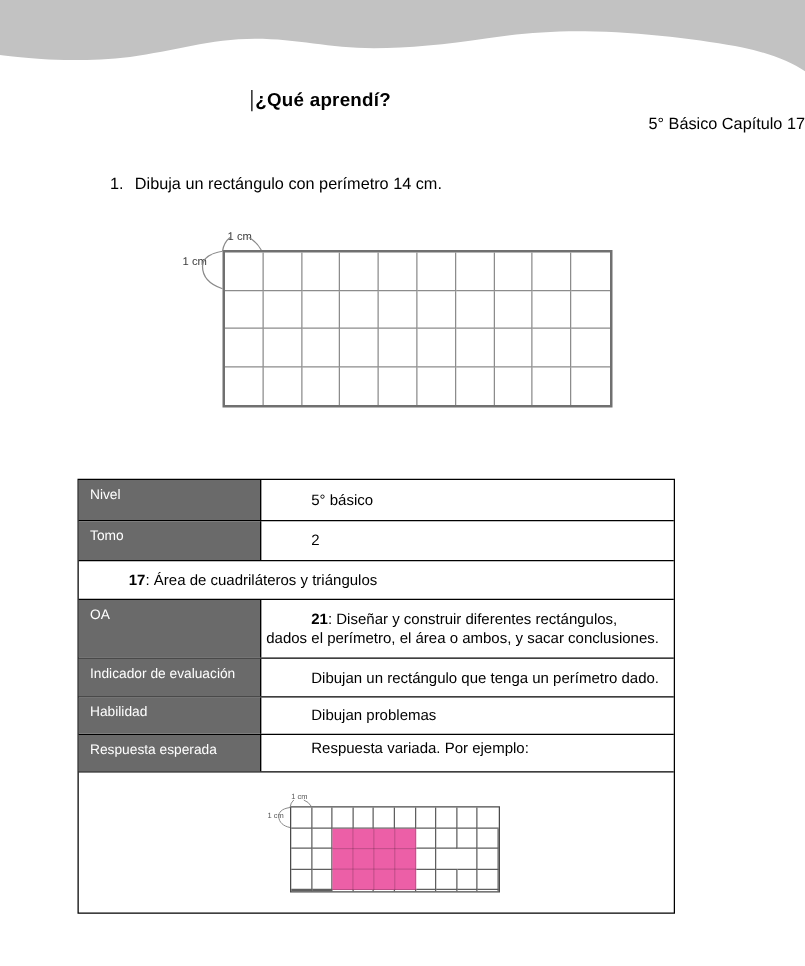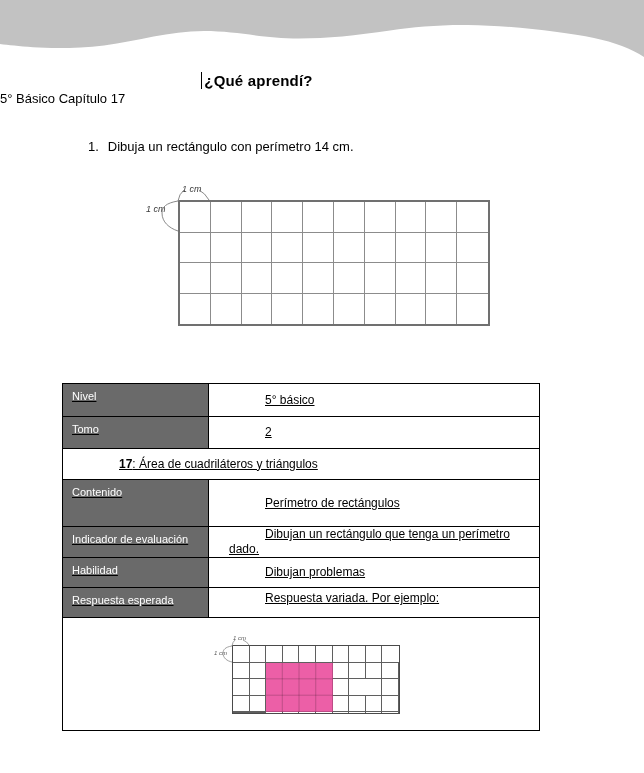--- a/index.html
+++ b/index.html
@@ -9,60 +9,60 @@
   }
   *{box-sizing:border-box;}
 
   
   #wave{position:absolute;left:0;top:0;width:644px;height:70px;}
 
   
   #title-row{position:absolute;left:0;top:71px;width:514px;display:flex;justify-content:center;align-items:center;height:19px;}
   #text-cursor{width:1px;height:17px;background:#000;margin-right:2px;}
   #page-title{font-size:15px;font-weight:bold;letter-spacing:.2px;}
-  #page-subtitle{position:absolute;left:0;top:91px;width:644px;text-align:left;font-size:13px;}
+  #page-subtitle{position:absolute;left:0;top:91px;width:644px;text-align:right;font-size:13px;}
 
   
   #question{position:absolute;left:88px;top:139px;font-size:13px;display:flex;}
   #question .qnum{margin-right:9px;}
 
   
   .grid{display:grid;position:absolute;background:#fff;}
   #main-grid{left:178px;top:200px;width:312px;height:126px;border:2px solid #707070;}
   #main-grid{--line:#8c8c8c;}
   #answer-grid{left:232px;top:645px;width:168px;height:69px;border:1px solid #4a4a4a;--line:#5f5f5f;}
   .gcell{position:relative;z-index:1;}
   .gcell.br{border-right:1px solid var(--line);}
   .gcell.bb{border-bottom:1px solid var(--line);}
   .ghl{position:relative;z-index:2;
        background-image:linear-gradient(to left, rgba(0,0,0,.20) 1px, transparent 1px),
                         linear-gradient(to top, rgba(0,0,0,.20) 1px, transparent 1px);}
 
   
-  .cm-label{position:absolute;font-size:9px;color:#3c3c3c;white-space:nowrap;font-style:italic;}
+  .cm-label{position:absolute;font-size:9px;color:#3c3c3c;white-space:nowrap;}
   #mg-label-top{left:182px;top:184px;}
   #mg-label-left{left:146px;top:204px;}
   .cm-label.tiny{font-size:6px;color:#555;}
   #ag-label-top{left:233px;top:635px;}
   #ag-label-left{left:214px;top:650px;}
   .arc-svg{position:absolute;pointer-events:none;}
 
   
   #info-table{position:absolute;left:62px;top:383px;width:478px;height:348px;border:1px solid #000;display:flex;flex-direction:column;background:#fff;}
-  .trow{display:flex;border-bottom:1px solid #000;text-decoration:underline;}
+  .trow{display:flex;border-bottom:1px solid #000;}
   .trow:nth-child(1){height:33px;}
   .trow:nth-child(2){height:32px;}
   .trow:nth-child(3){height:31px;}
   .trow:nth-child(4){height:47px;}
   .trow:nth-child(5){height:31px;}
   .trow:nth-child(6){height:30px;}
   .trow:nth-child(7){height:30px;justify-content:flex-end;}
   .trow:nth-child(8){flex:1;border-bottom:none;}
   .tlabel{width:146px;background:#6a6a6a;color:#fff;font-size:11px;padding:6px 6px 0 9px;border-right:1px solid #000;}
-  .tvalue{flex:1;display:flex;align-items:center;padding:0 10px 0 20px;font-size:12px;line-height:15px;}
+  .tvalue{flex:1;display:flex;align-items:center;padding:0 10px 0 4px;font-size:12px;line-height:15px;}
   .trow.top .tvalue{align-items:flex-start;padding-top:3px;}
   .vtext{margin:0;}
   .vb{font-weight:bold;margin-left:36px;}
 </style>
 </head>
 <body>
 
 <svg id="wave" viewBox="0 0 644 70" preserveAspectRatio="none">
   <path fill="#c2c2c2" d="M0,0 H644 V57
     C632,49 614,42 594,38
@@ -150,23 +150,23 @@
     <div class="tvalue">
         <p class="vtext"><span class="vb"></span><span>2</span></p>
       </div>
   </div>
   <div class="trow">
     <div class="tvalue">
         <p class="vtext"><span class="vb">17</span><span>: Área de cuadriláteros y triángulos</span></p>
       </div>
   </div>
   <div class="trow">
-    <div class="tlabel">Contenido</div>
-    <div class="tvalue">
-        <p class="vtext"><span class="vb"></span><span>Perímetro de rectángulos</span></p>
+    <div class="tlabel">OA</div>
+    <div class="tvalue">
+        <p class="vtext"><span class="vb">21</span><span>: Diseñar y construir diferentes rectángulos, dados el perímetro, el área o ambos, y sacar conclusiones.</span></p>
       </div>
   </div>
   <div class="trow">
     <div class="tlabel">Indicador de evaluación</div>
     <div class="tvalue">
         <p class="vtext"><span class="vb"></span><span>Dibujan un rectángulo que tenga un perímetro dado.</span></p>
       </div>
   </div>
   <div class="trow">
     <div class="tlabel">Habilidad</div>

